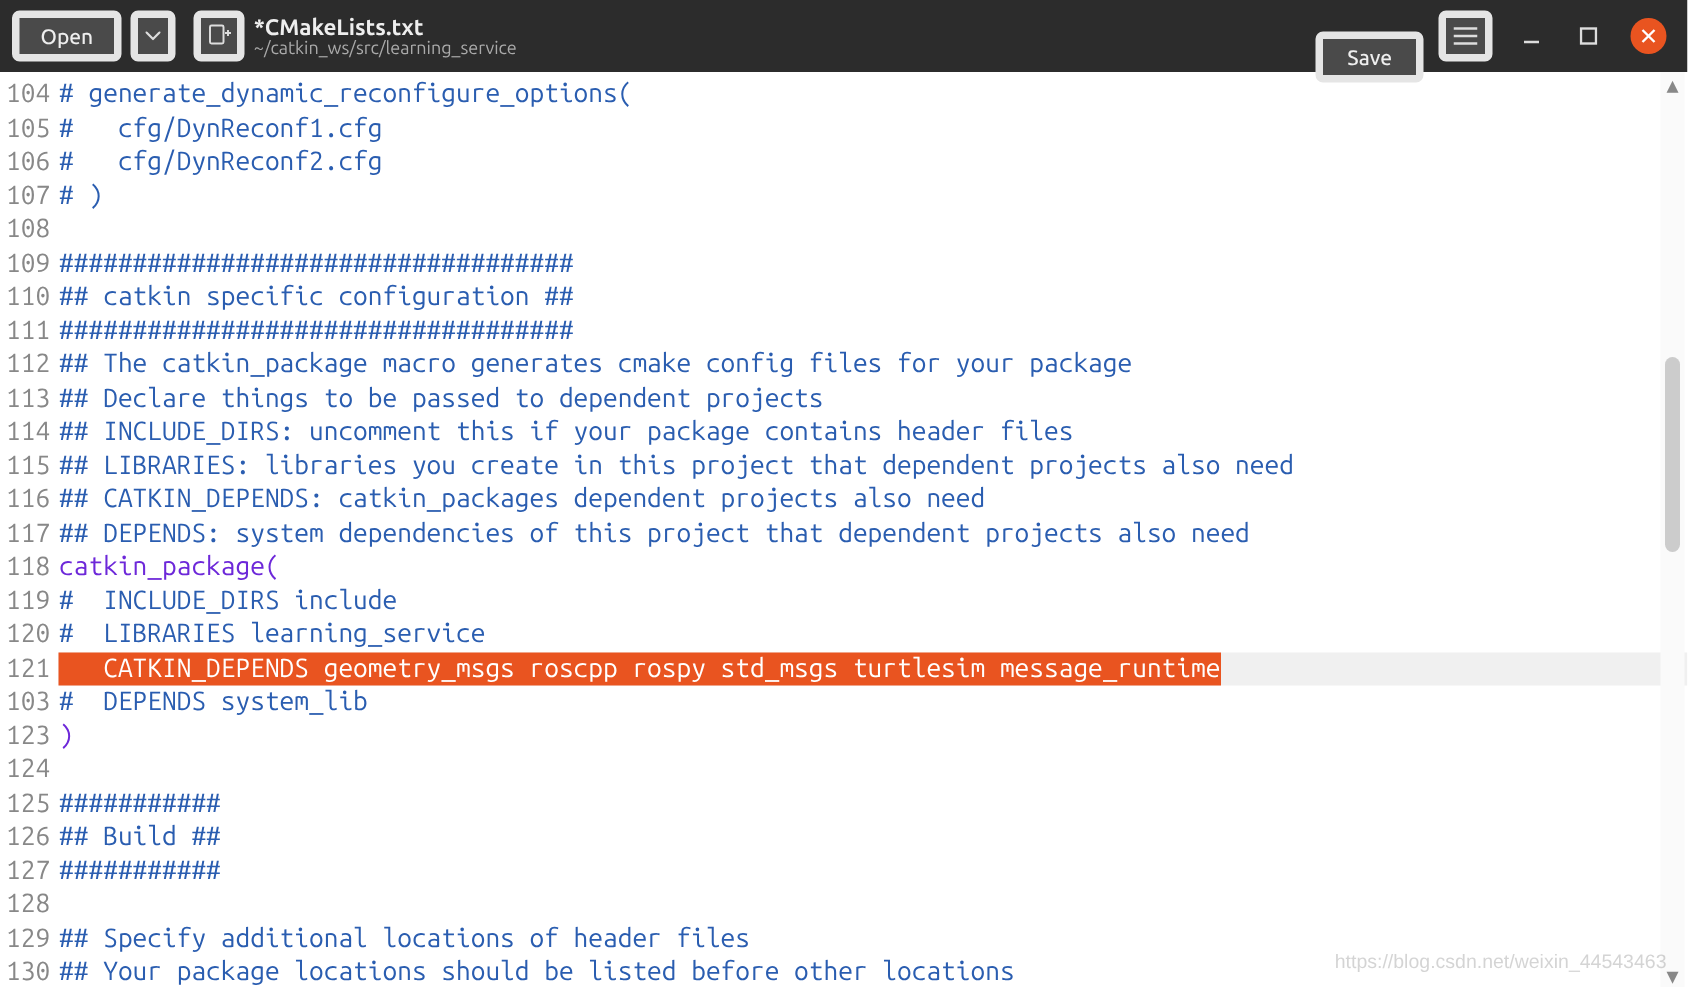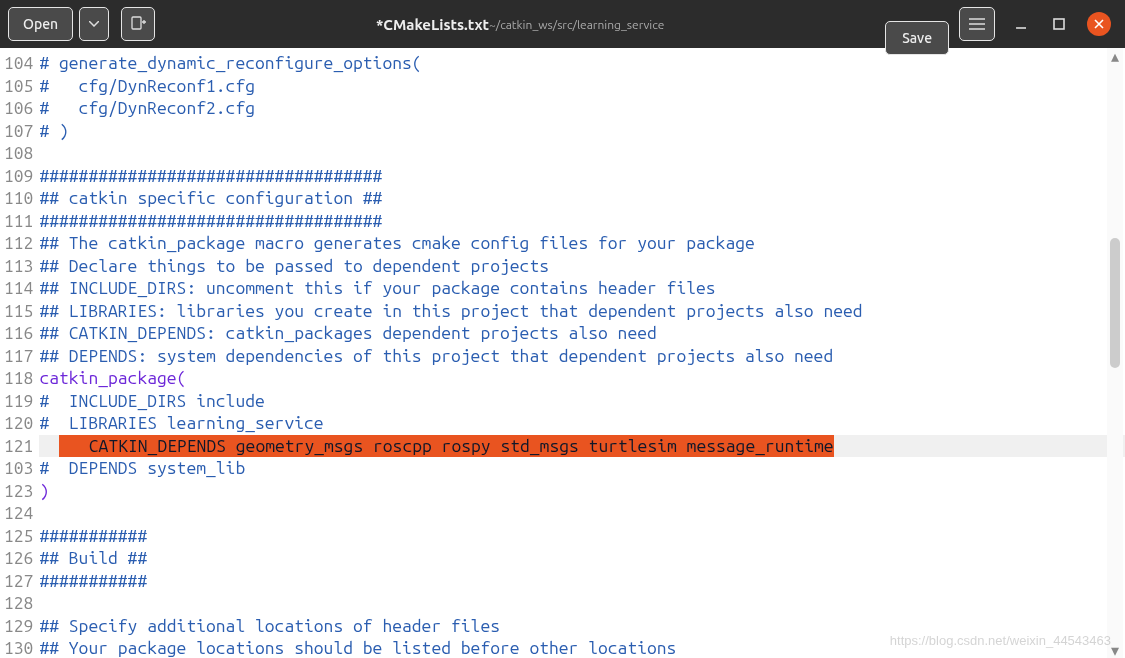--- a/index.html
+++ b/index.html
@@ -14,40 +14,40 @@
     .titlebar {
       background: #2c2c2c;
       height: 48px;
       display: flex;
       align-items: center;
       padding: 0 8px;
       gap: 6px;
     }
     .btn {
       background: #4a4a4a;
-      border: 1px solid #e5e5e5;
+      border: 5px solid #e5e5e5;
       border-radius: 5px;
       color: #eee;
       height: 34px;
       display: flex;
       align-items: center;
       justify-content: center;
       cursor: pointer;
       font-size: 14px;
     }
     .btn-open { padding: 0 14px; font-weight: 500; }
     .btn-dropdown { width: 30px; }
     .btn-newtab { width: 34px; margin-left: 6px; }
     .btn-save { padding: 0 16px; font-weight: 500; margin-top: 28px; }
     .btn-menu { width: 36px; margin-left: 4px; }
     .title-center {
       flex: 1;
       display: flex;
-      flex-direction: row;
-      align-items: center;
+      flex-direction: column;
+      align-items: flex-start;
       justify-content: center;
       color: #eee;
     }
     .title-main { font-weight: bold; font-size: 15px; }
     .title-sub { font-size: 12px; color: #aaa; }
     .window-controls { display: flex; align-items: center; gap: 18px; margin-left: 10px; margin-right: 6px; }
     .wc-btn { width: 20px; height: 20px; display: flex; align-items: center; justify-content: center; cursor: pointer; }
     .wc-close {
       background: #e95420;
       border-radius: 50%;
@@ -75,22 +75,21 @@
       flex: 1;
       white-space: pre;
       color: #222;
     }
     .line { height: 22.5px; display: flex; }
     .ln { height: 22.5px; }
     .comment { color: #2a5db0; }
     .code-plain { color: #6d28d9; }
     .hl {
       background: #e95420;
-      color: #0f172a;
-      margin-left: 20px;
+      color: #ffffff;
     }
     .line-current { background: #f0f0f0; }
     .scrollbar {
       position: absolute;
       right: 2px;
       top: 48px;
       width: 16px;
       bottom: 0;
       background: #fafafa;
     }

